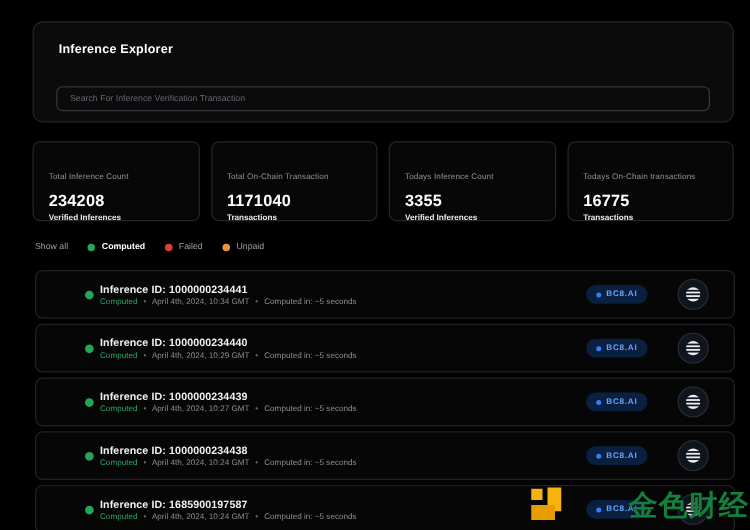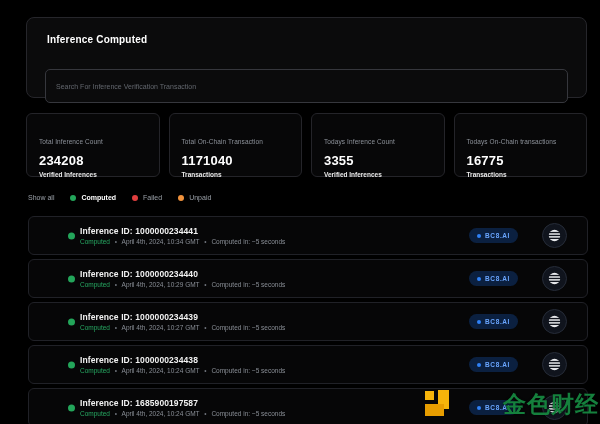--- a/index.html
+++ b/index.html
@@ -15,21 +15,21 @@
   
   .header-card {
     position:absolute; left:26px; top:17px; width:561px; height:81px;
     background:#0b0b0c; border:1px solid #26262b; border-radius:8px;
   }
   .header-title {
     position:absolute; left:20px; top:16px;
     font-size:10px; font-weight:bold; color:#ffffff; letter-spacing:.2px;
   }
   .search-input {
-    position:absolute; left:18px; right:18px; top:51px; height:34px;
+    position:absolute; left:18px; right:18px; top:51px; height:20px;
     background:#0b0b0c; border:1px solid #36373d; border-radius:5px;
     color:#d5d7da; font-size:7px; padding:0 10px; outline:none;
     font-family:"Liberation Sans", sans-serif;
   }
   .search-input::placeholder { color:#63676e; }
 
   
   .stats-row {
     position:absolute; left:26px; top:113px; width:561px;
     display:flex; gap:9px;
@@ -96,21 +96,21 @@
   .watermark-text {
     font-size:23px; font-weight:bold; color:#15803d; letter-spacing:1px;
     text-shadow:0 0 2px rgba(0,0,0,.8);
     margin-left:48px;
   }
 </style>
 </head>
 <body>
 
 <div class="header-card">
-  <div class="header-title">Inference Computed</div>
+  <div class="header-title">Inference Explorer</div>
   <input class="search-input" type="text" placeholder="Search For Inference Verification Transaction" style="">
 </div>
 
 <div class="stats-row">
   <div class="stat-card">
     <div class="stat-label">Total Inference Count</div>
     <div class="stat-value">234208</div>
     <div class="stat-unit">Verified Inferences</div>
   </div>
   <div class="stat-card">

